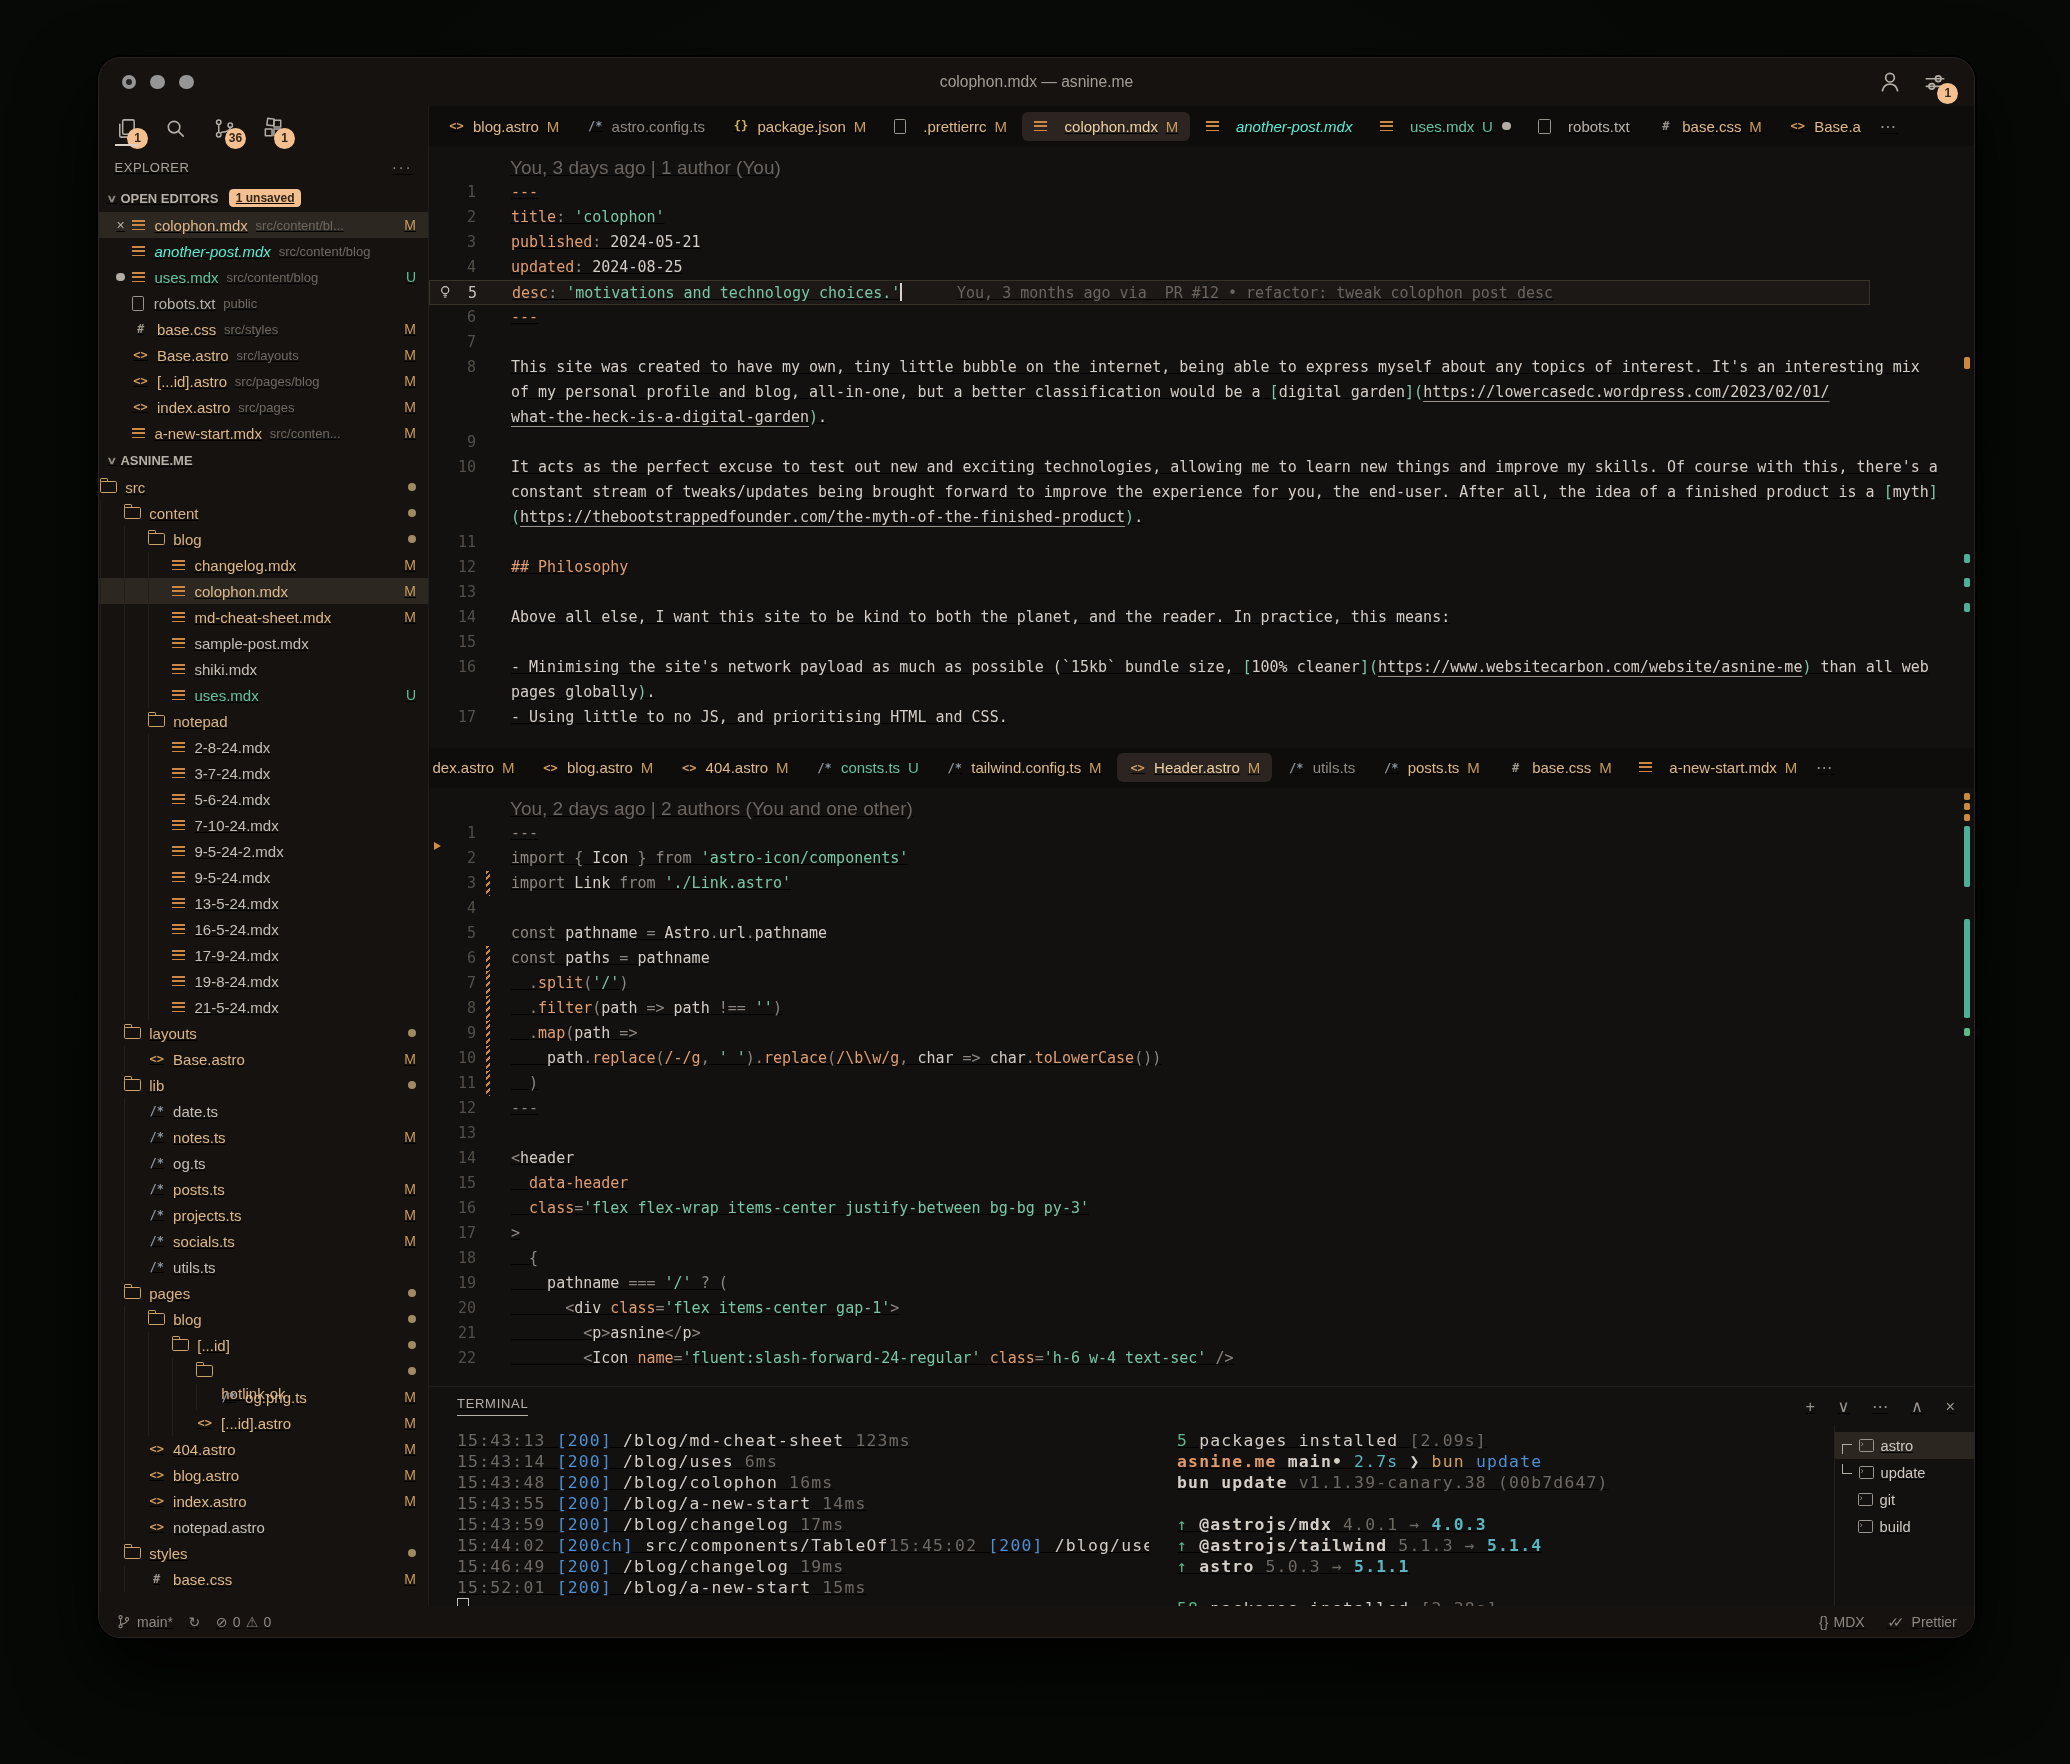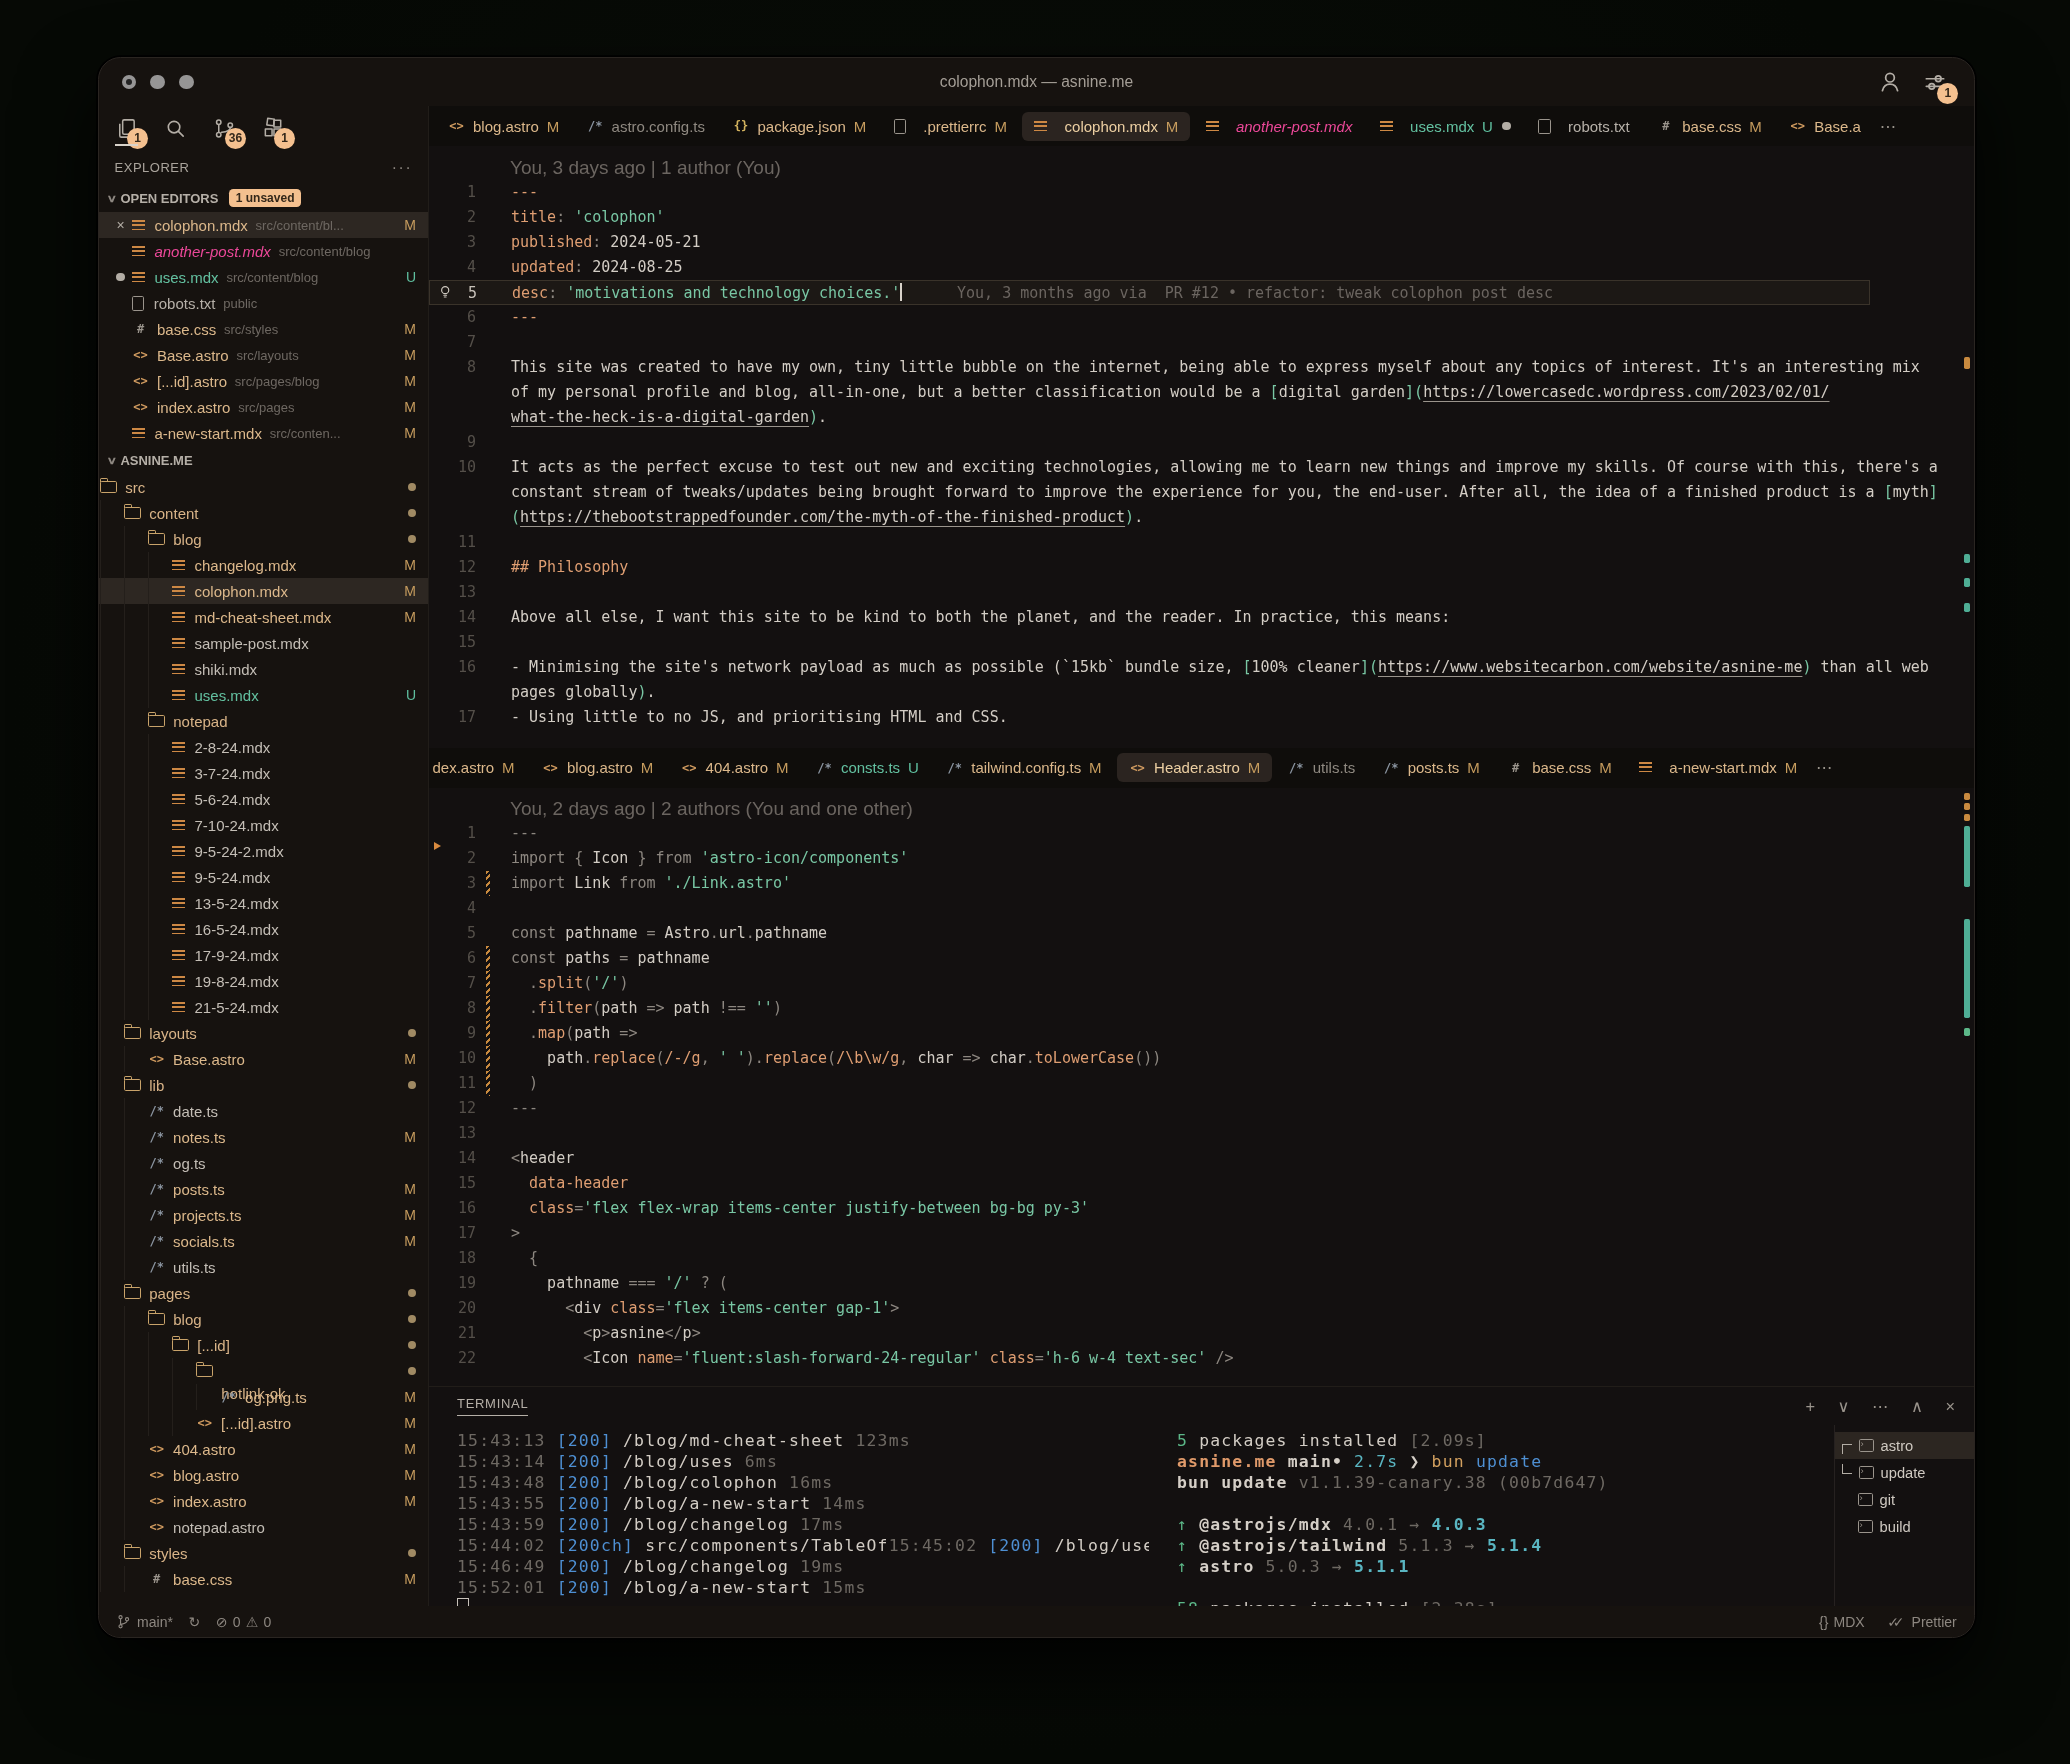--- a/index.html
+++ b/index.html
@@ -1,20 +1,20 @@
 <!DOCTYPE html>
 <html style="font-size:14px"><head>
 <meta charset="utf-8">
 <style>
   html,body{margin:0;padding:0;}
   body{width:2070px;height:1764px;background:radial-gradient(ellipse at 50% 40%, #0b0f0a 0%, #060905 70%);
        font-family:"Liberation Sans",sans-serif;overflow:hidden;position:relative;}
   .window{position:absolute;left:98px;top:57px;width:1875px;height:1579px;background:#16120f;
           border-radius:22.5px;border:0.9px solid #2a2521;box-shadow:0 0 0 1.7px #000,0 35px 78px rgba(0,0,0,.85);
-          overflow:hidden;display:flex;flex-direction:column;}
+          overflow:hidden;display:flex;flex-direction:column;text-decoration:underline;}
   
   .titlebar{height:48px;flex:0 0 auto;display:flex;align-items:center;position:relative;}
   .traffic{display:flex;gap:14px;margin-left:22.5px;}
   .tl{width:14.7px;height:14.7px;border-radius:50%;background:#969595;position:relative;}
   .tl.first::after{content:'';position:absolute;left:4.3px;top:4.3px;width:6px;height:6px;border-radius:50%;background:#232323;}
   .win-title{position:absolute;left:0;right:0;text-align:center;color:#a49e96;font-size:15.6px;pointer-events:none;}
   .title-icons{margin-left:auto;display:flex;align-items:center;gap:19px;margin-right:26px;}
   .ticon{position:relative;color:#b3ada5;}
   .mini-badge{position:absolute;right:-10.4px;bottom:-8.6px;min-width:21px;height:21px;border-radius:11.2px;background:#f4c08f;
       color:#33271a;font-size:12px;font-weight:bold;display:flex;align-items:center;justify-content:center;}
@@ -27,21 +27,21 @@
   .explorer-head{display:flex;align-items:center;height:33px;padding:0 15.6px;color:#aaa49c;font-size:13px;letter-spacing:0.5px;gap:40px;}
   .explorer-dots{margin-left:auto;color:#8d8780;font-size:15.6px;letter-spacing:1.7px;}
   .sect{display:flex;align-items:center;height:28px;padding:0 5.2px 0 8.6px;color:#b5afa7;font-weight:bold;font-size:13px;gap:5.2px;}
   .chev{color:#8d8780;font-size:10.4px;transform:scaleX(1.4);}
   .unsaved{background:#f4c08f;color:#33271a;font-weight:bold;font-size:12px;border-radius:4.3px;padding:1.7px 7px;margin-left:5.2px;}
   .oe-row,.tree-row{display:flex;align-items:center;height:26px;font-size:15px;color:#c4beb6;padding-right:12px;white-space:nowrap;}
   .oe-row{padding-left:10.4px;}
   .oe-row.active{background:#2d2722;}
   .oe-left{width:22.5px;flex:0 0 auto;display:flex;align-items:center;justify-content:center;color:#b3ada5;font-size:14px;}
   .dot-unsaved{width:8.6px;height:8.6px;border-radius:50%;background:#b3ada5;}
-  .lbl-mod{color:#dcb88b;} .lbl-green{color:#63c0a0;} .lbl-italic{font-style:italic;color:#ec4899;}
+  .lbl-mod{color:#dcb88b;} .lbl-green{color:#63c0a0;} .lbl-italic{font-style:italic;color:#5eead4;}
   .lbl-plain{color:#c4beb6;} .lbl-dim{color:#8f8981;} .lbl-bright{color:#eccfa2;} .lbl-white{color:#b6b0a8;}
   .desc{color:#6e6862;font-size:13px;margin-left:7.8px;overflow:hidden;}
   .mright{margin-left:auto;font-size:14px;}
   .bM{color:#c69c5e;} .bU{color:#5fbf9f;}
   .fdot{width:7.8px;height:7.8px;border-radius:50%;background:#a08a63;margin-left:auto;}
   .tree-row{padding-left:1px;}
   .tree-row.sel{background:#2d2722;}
   .guide{width:23px;flex:0 0 auto;height:100%;border-left:0.9px solid #241f1b;}
   
   .fic{flex:0 0 auto;margin-right:7.8px;display:inline-flex;align-items:center;justify-content:center;

